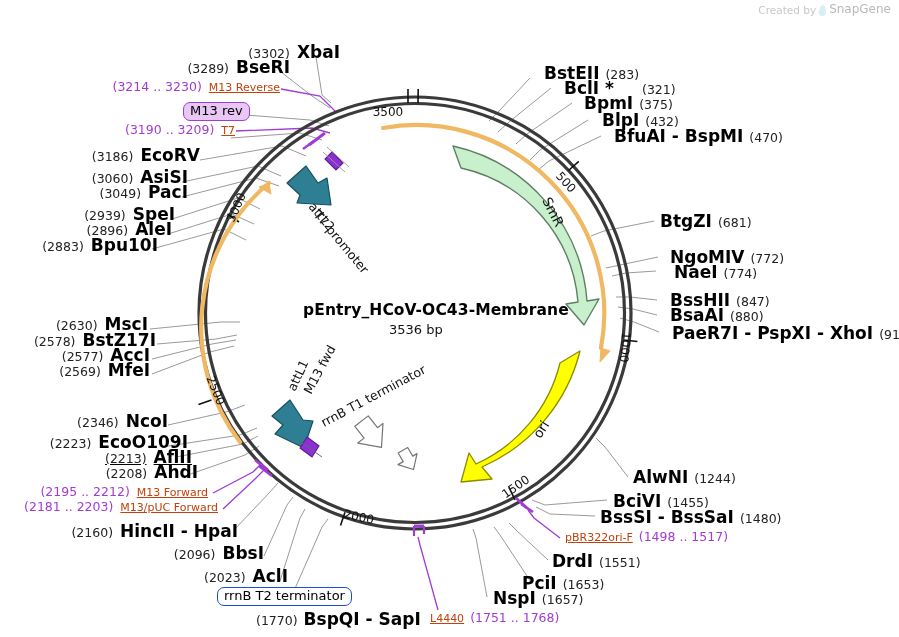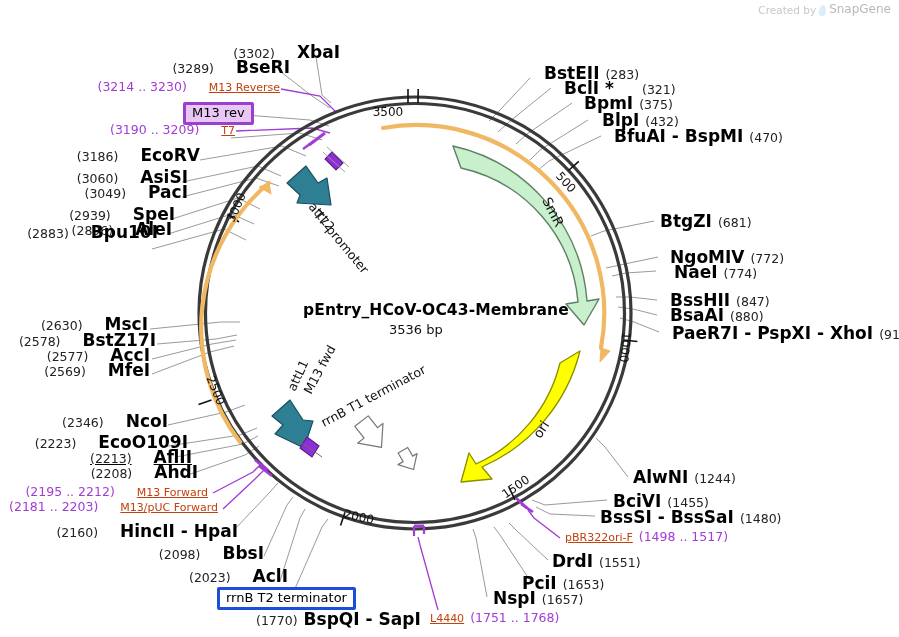--- a/index.html
+++ b/index.html
@@ -13,26 +13,26 @@
 
   
   .lbl{
     position:absolute;white-space:nowrap;line-height:1;
     font-family:"DejaVu Sans","Liberation Sans",sans-serif;
   }
   .enzName{font-weight:bold;font-size:17px;color:#000;}
   .enzPos{font-size:12.5px;color:#222;}
   .purple{color:#a23bd6;font-size:12.5px;}
   .purpleName{color:#c2410c;font-size:11px;text-decoration:underline;}
-  .rowR{display:flex;align-items:baseline;gap:22px;justify-content:flex-end;}
+  .rowR{display:flex;align-items:baseline;gap:7px;justify-content:flex-end;}
   .rowL{display:flex;align-items:baseline;gap:6px;justify-content:flex-start;}
 
   .boxlbl{
     position:absolute;white-space:nowrap;font-size:13px;
-    border:3px solid #1d4ed8;border-radius:2px;padding:1px 6px 2px 6px;
+    border:1px solid #1d4ed8;border-radius:7px;padding:1px 6px 2px 6px;
     background:#fff;color:#000;line-height:1.05;text-align:center;
   }
   .boxlbl.primer{background:#e9c7f5;border-color:#9b3fcf;color:#000;}
 
   .plasmidName{
     position:absolute;font-weight:bold;font-size:15.5px;color:#000;
     letter-spacing:.1px;
   }
   .plasmidSize{position:absolute;font-size:13px;color:#111;}
 
@@ -265,21 +265,21 @@
     <span class="enzName">PacI</span>
   </div>
   <div class="lbl rowR" style="left:20px;top:206px;width:155px;">
     <span class="enzPos">(2939)</span>
     <span class="enzName">SpeI</span>
   </div>
   <div class="lbl rowR" style="left:20px;top:221px;width:152px;">
     <span class="enzPos">(2896)</span>
     <span class="enzName">AleI</span>
   </div>
-  <div class="lbl rowR" style="left:20px;top:224px;width:138px;">
+  <div class="lbl rowR" style="left:20px;top:237px;width:138px;">
     <span class="enzPos">(2883)</span>
     <span class="enzName">Bpu10I</span>
   </div>
 
   <div class="lbl rowR" style="left:20px;top:316px;width:128px;">
     <span class="enzPos">(2630)</span>
     <span class="enzName">MscI</span>
   </div>
   <div class="lbl rowR" style="left:20px;top:332px;width:136px;">
     <span class="enzPos">(2578)</span>
@@ -316,21 +316,21 @@
   </div>
   <div class="lbl rowR" style="left:8px;top:501px;width:210px;">
     <span class="purple">(2181 .. 2203)</span>
     <span class="purpleName">M13/pUC Forward</span>
   </div>
   <div class="lbl rowR" style="left:20px;top:523px;width:218px;">
     <span class="enzPos">(2160)</span>
     <span class="enzName">HincII  -  HpaI</span>
   </div>
   <div class="lbl rowR" style="left:20px;top:545px;width:244px;">
-    <span class="enzPos">(2098)</span>
+    <span class="enzPos">(2096)</span>
     <span class="enzName">BbsI</span>
   </div>
   <div class="lbl rowR" style="left:20px;top:568px;width:268px;">
     <span class="enzPos">(2023)</span>
     <span class="enzName">AclI</span>
   </div>
 
   <div class="lbl rowL" style="left:256px;top:611px;">
     <span class="enzPos">(1770)</span>
     <span class="enzName">BspQI  -  SapI</span>

